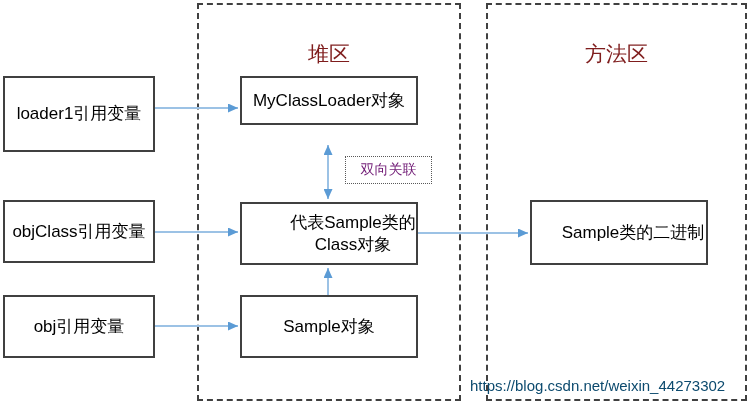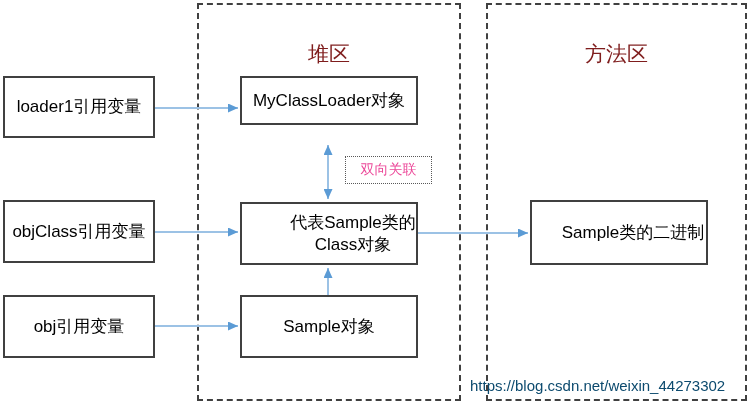--- a/index.html
+++ b/index.html
@@ -42,42 +42,42 @@
   .region-title {
     position: absolute;
     top: 35px;
     left: 0;
     width: 100%;
     text-align: center;
     font-size: 21px;
     color: #7f1d1d;
   }
   
-  .box-loader1  { left: 3px;  top: 76px;  width: 152px; height: 62px; }
+  .box-loader1  { left: 3px;  top: 76px;  width: 152px; height: 76px; }
   .box-objclass { left: 3px;  top: 200px; width: 152px; height: 63px; }
   .box-obj      { left: 3px;  top: 295px; width: 152px; height: 63px; }
   
   .region-heap   { left: 197px; top: 3px; width: 264px; height: 398px; }
   .box-mycl      { left: 240px; top: 76px;  width: 178px; height: 49px; }
   .box-class     { left: 240px; top: 202px; width: 178px; height: 63px; padding-left: 48px; }
   .box-sample    { left: 240px; top: 295px; width: 178px; height: 63px; }
   
   .region-method { left: 486px; top: 3px; width: 261px; height: 398px; }
   .box-binary    { left: 530px; top: 200px; width: 178px; height: 65px; padding-left: 28px; }
   
   .annotation {
     position: absolute;
     left: 345px;
     top: 156px;
     width: 87px;
     height: 28px;
     box-sizing: border-box;
     border: 1px dotted #595959;
     background: #ffffff;
-    color: #ec4899;
+    color: #701a75;
     font-size: 14px;
     display: flex;
     align-items: center;
     justify-content: center;
     z-index: 3;
   }
   
   .arrows {
     position: absolute;
     left: 0;

